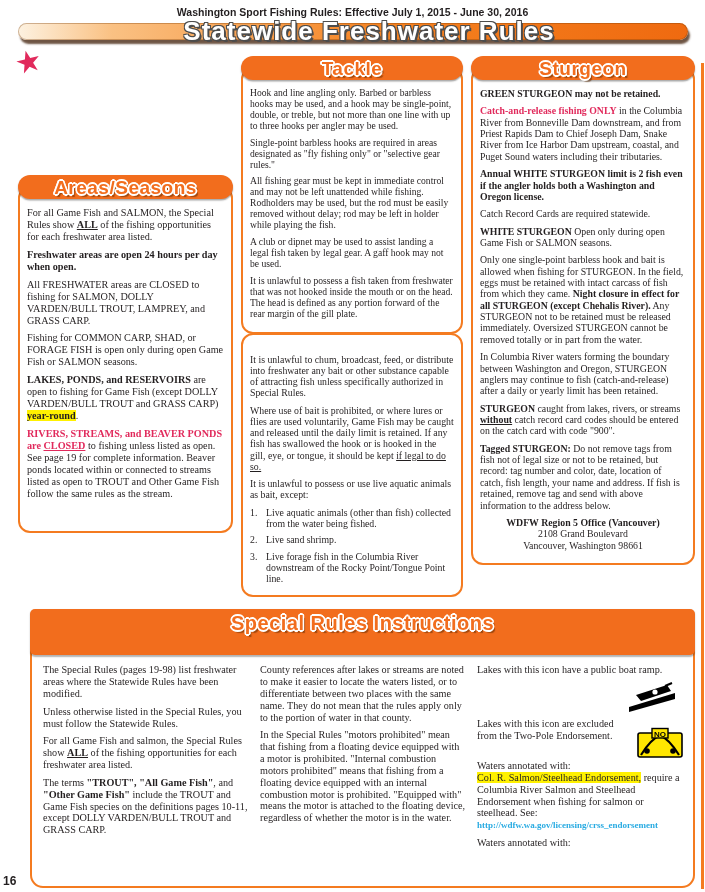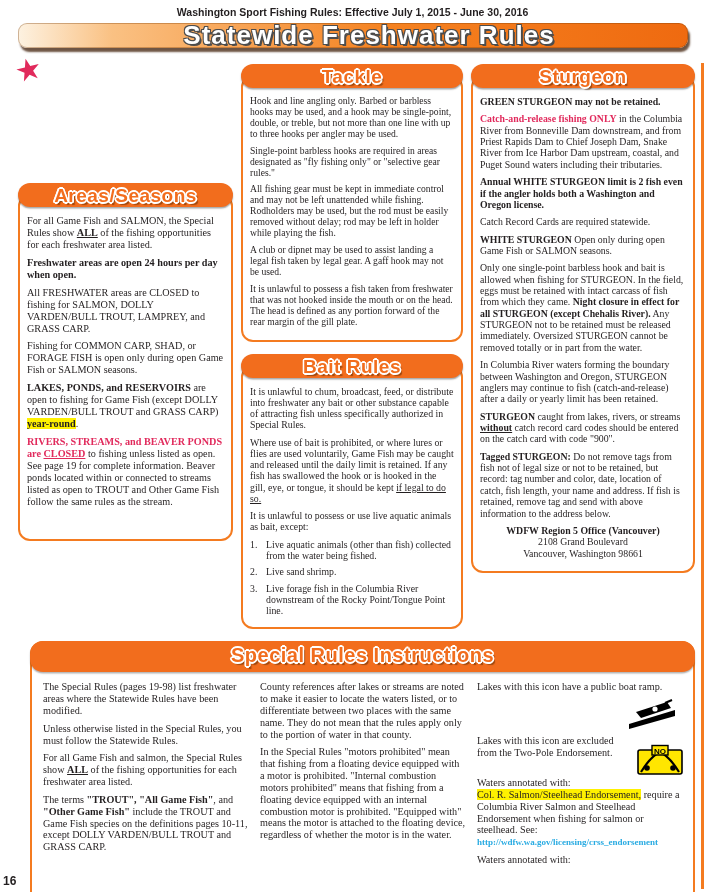--- a/index.html
+++ b/index.html
@@ -3,21 +3,21 @@
 <meta charset="utf-8">
 <style>
   html,body{margin:0;padding:0;background:#9a9a9a;}
   .page{width:705px;height:892px;margin:0 auto;background:#fff;position:relative;overflow:hidden;
         font-family:"Liberation Sans",sans-serif;color:#231f20;}
   :root{
     --orange:#f26d1d; --orange-border:#f47b20; --red:#e12a5c; --blue:#29abe2;
     --hl-y:#fff100; --hl-b:#a9d9f2; --hl-s:#f9a98e;
   }
   .top-note{padding-top:6px;text-align:center;font-size:10.5px;font-weight:bold;}
-  .banner{margin:5px 17px 0 18px;height:25px;border-radius:9px;
+  .banner{margin:5px 17px 0 18px;height:17px;border-radius:9px;
     background:linear-gradient(90deg,#fdf2e1 0%,#fac183 14%,#f58220 55%,#ef6a10 100%);
     box-shadow:2px 4px 2px rgba(62,28,6,.75), inset 0 0 0 1px rgba(120,60,10,.35);
     display:flex;align-items:center;justify-content:center;padding-left:32px;}
   .banner-title{font-size:26px;font-weight:bold;color:#fff;letter-spacing:1px;
     text-shadow:-1px -1px 0 #4d4d4d,1px -1px 0 #4d4d4d,-1px 1px 0 #4d4d4d,1px 1px 0 #4d4d4d,2px 2px 0 #4d4d4d;}
   .cols{display:flex;gap:8px;margin:13px 11px 0 18px;min-height:514px;align-items:flex-start;}
   .col-left{width:215px;flex:none;}
   .col-mid{width:222px;flex:none;}
   .col-right{width:224px;flex:none;}
 
@@ -48,21 +48,21 @@
   .para.li .num{flex:0 0 16px;}
   .para.li .libody{flex:1;}
   .b{font-weight:bold;}
   .red{color:var(--red);}
   .u{text-decoration:underline;}
   .hy{background:var(--hl-y);}
   .link{color:var(--blue);font-weight:bold;font-size:9px;white-space:nowrap;}
 
   
   .bottom{margin:12px 10px 0 30px;border:2px solid var(--orange-border);border-radius:13px;background:#fff;}
-  .bottom-header{background:var(--orange);border-radius:13px;margin:-2px -2px 0;padding:3px 0 5px;text-align:center;
+  .bottom-header{background:var(--orange);border-radius:5px;margin:-2px -2px 0;padding:3px 0 20px;text-align:center;
     box-shadow:0 1.5px 1.5px rgba(0,0,0,.3);}
   .bottom-title{font-size:20px;font-weight:bold;color:var(--orange);letter-spacing:.5px;
     text-shadow:-1.3px -1.3px 0 #fff,1.3px -1.3px 0 #fff,-1.3px 1.3px 0 #fff,1.3px 1.3px 0 #fff,
       0 -1.6px 0 #fff,0 1.6px 0 #fff,-1.6px 0 0 #fff,1.6px 0 0 #fff,2.4px 2.8px 1px rgba(90,40,0,.55);}
   .bottom-cols{display:flex;gap:11px;padding:9px 10px 10px 11px;min-height:212px;}
   .bcol{flex:1;font-size:10.2px;line-height:1.16;}
   .c3-icon-row{display:flex;justify-content:flex-end;margin:1px 8px 6px 0;}
   .c3-block{overflow:hidden;}
   .no-float{float:right;margin:8px 0 2px 4px;}
 
@@ -109,23 +109,20 @@
         <div class="box box-tackle">
             <p class="para"><span>Hook and line angling only. Barbed or barbless hooks may be used, and a hook may be single-point, double, or treble, but not more than one line with up to three hooks per angler may be used.</span></p>
             <p class="para"><span>Single-point barbless hooks are required in areas designated as "fly fishing only" or "selective gear rules."</span></p>
             <p class="para"><span>All fishing gear must be kept in immediate control and may not be left unattended while fishing. Rodholders may be used, but the rod must be easily removed without delay; rod may be left in holder while playing the fish.</span></p>
             <p class="para"><span>A club or dipnet may be used to assist landing a legal fish taken by legal gear. A gaff hook may not be used.</span></p>
             <p class="para"><span>It is unlawful to possess a fish taken from freshwater that was not hooked inside the mouth or on the head. The head is defined as any portion forward of the rear margin of the gill plate.</span></p>
           </div>
       </div>
 
       <div class="sec">
-        <div class="pill">
-          <span class="pill-text">Bait Rules</span>
-        </div>
         <div class="box box-bait">
             <p class="para"><span>It is unlawful to chum, broadcast, feed, or distribute into freshwater any bait or other substance capable of attracting fish unless specifically authorized in Special Rules.</span></p>
             <p class="para"><span>Where use of bait is prohibited, or where lures or flies are used voluntarily, Game Fish may be caught and released until the daily limit is retained. If any fish has swallowed the hook or is hooked in the gill, eye, or tongue, it should be kept </span><span class="u">if legal to do so.</span></p>
             <p class="para"><span>It is unlawful to possess or use live aquatic animals as bait, except:</span></p>
             <p class="para li">
               <span class="num">1.</span>
               <span class="libody"><span>Live aquatic animals (other than fish) collected from the water being fished.</span></span>
             </p>
             <p class="para li">
               <span class="num">2.</span>

